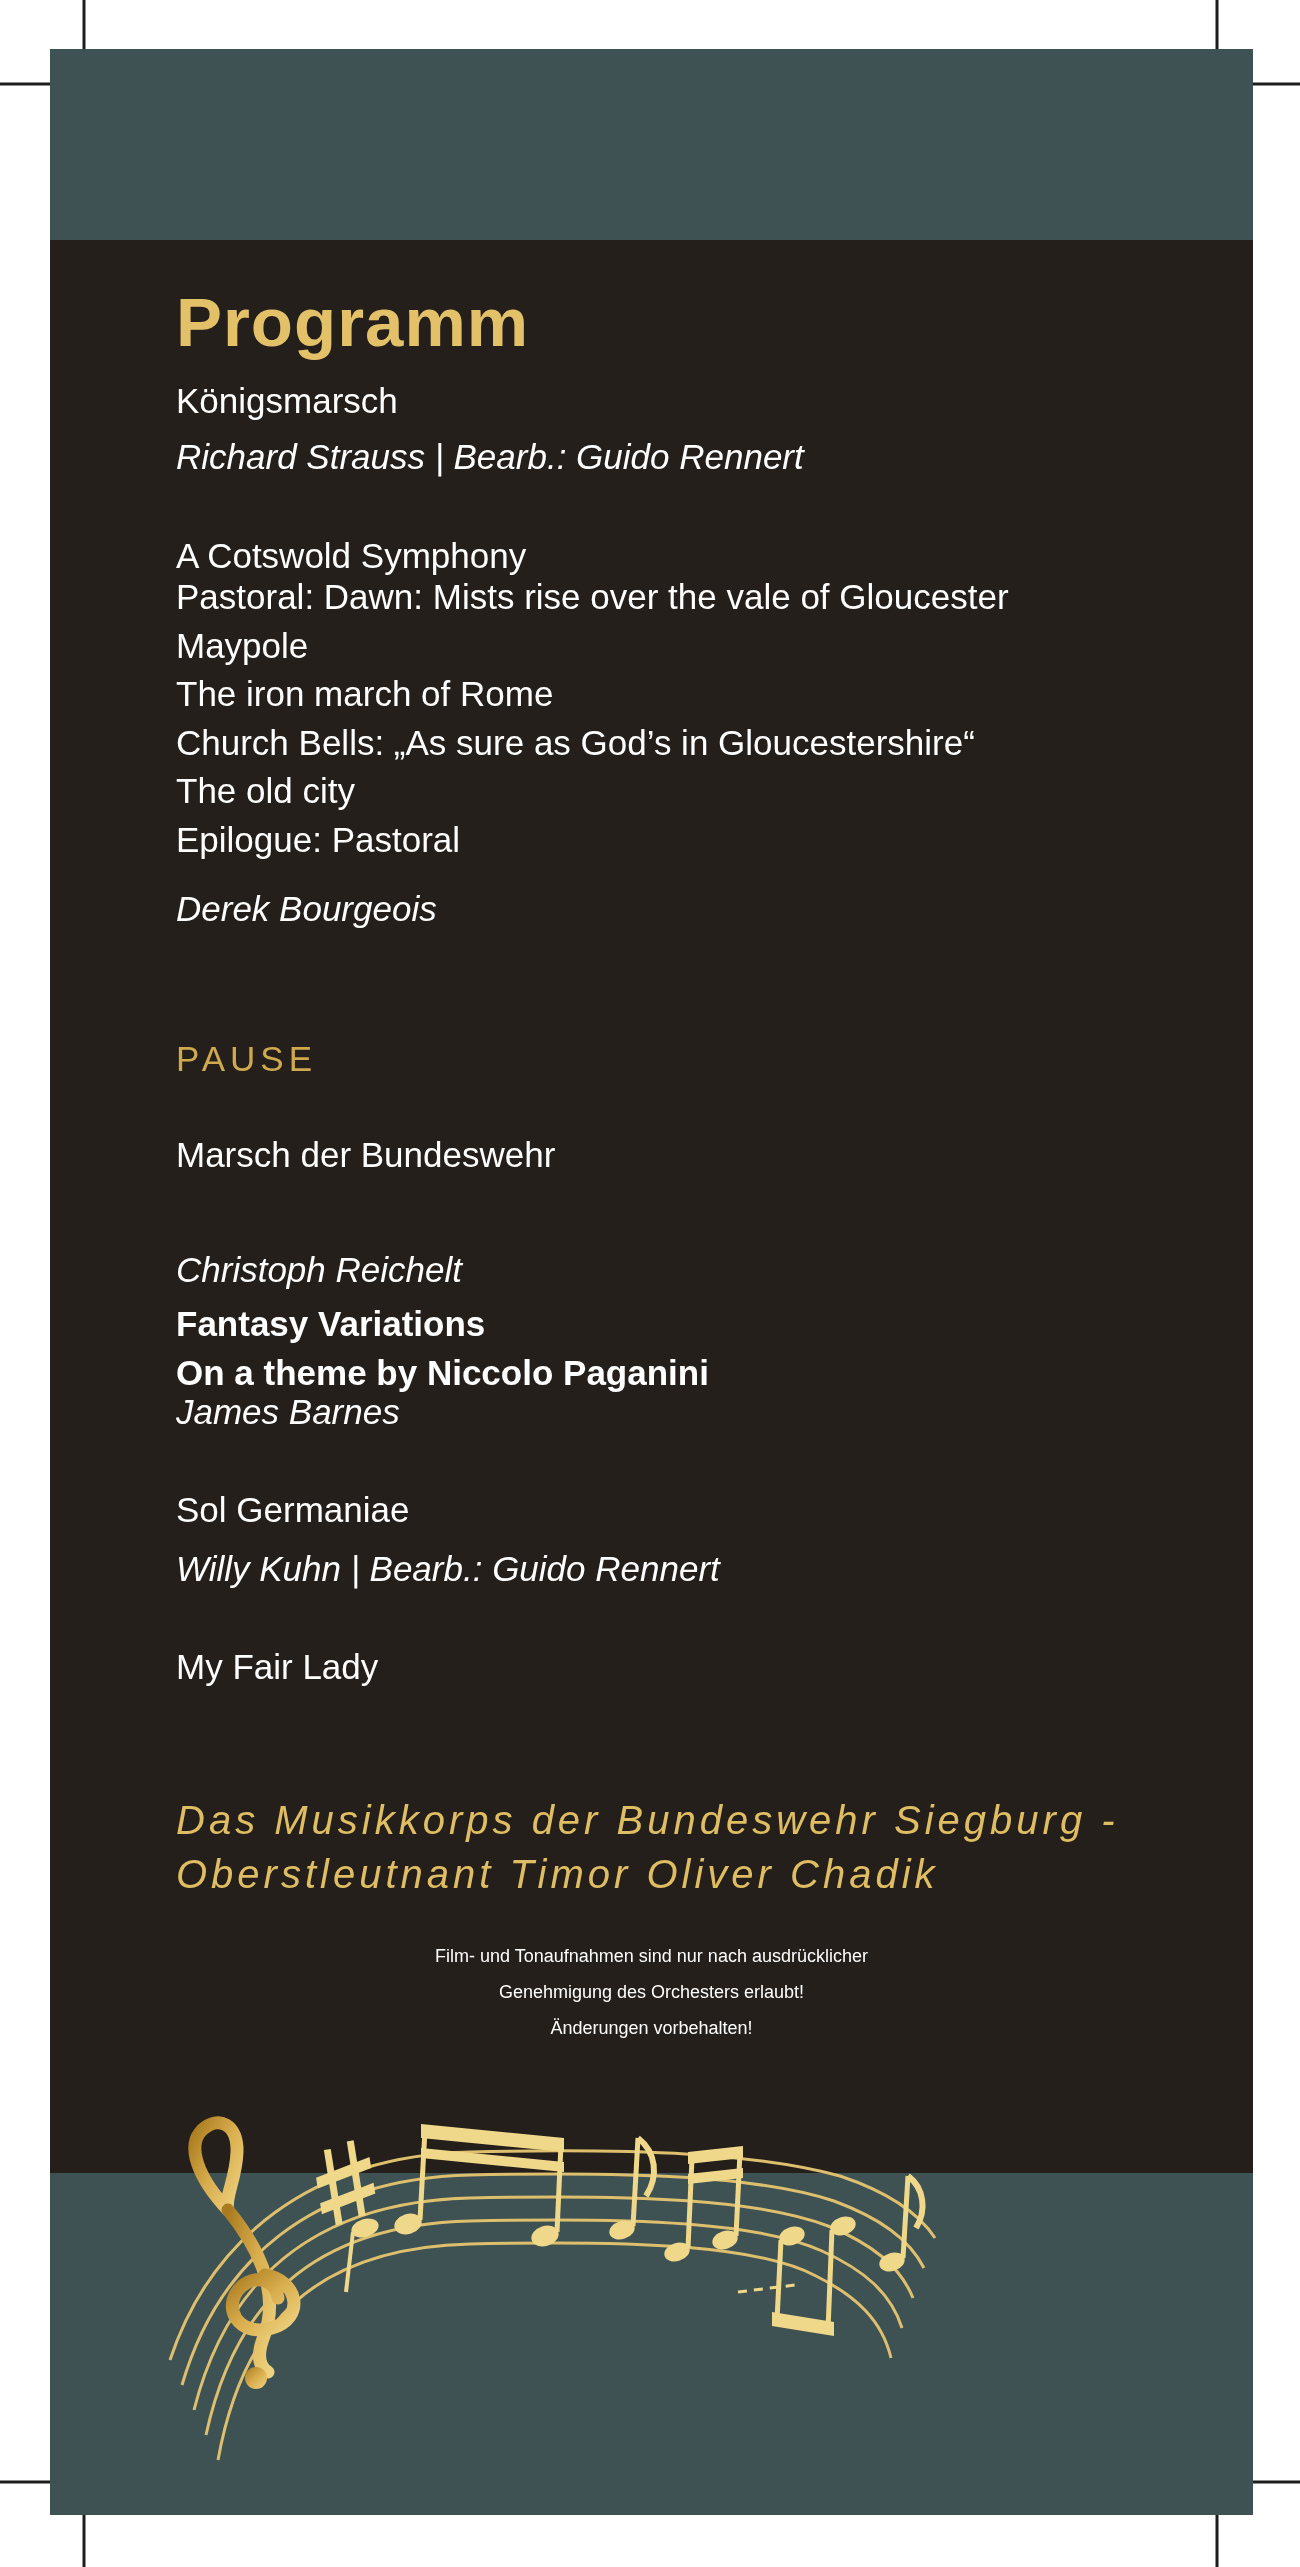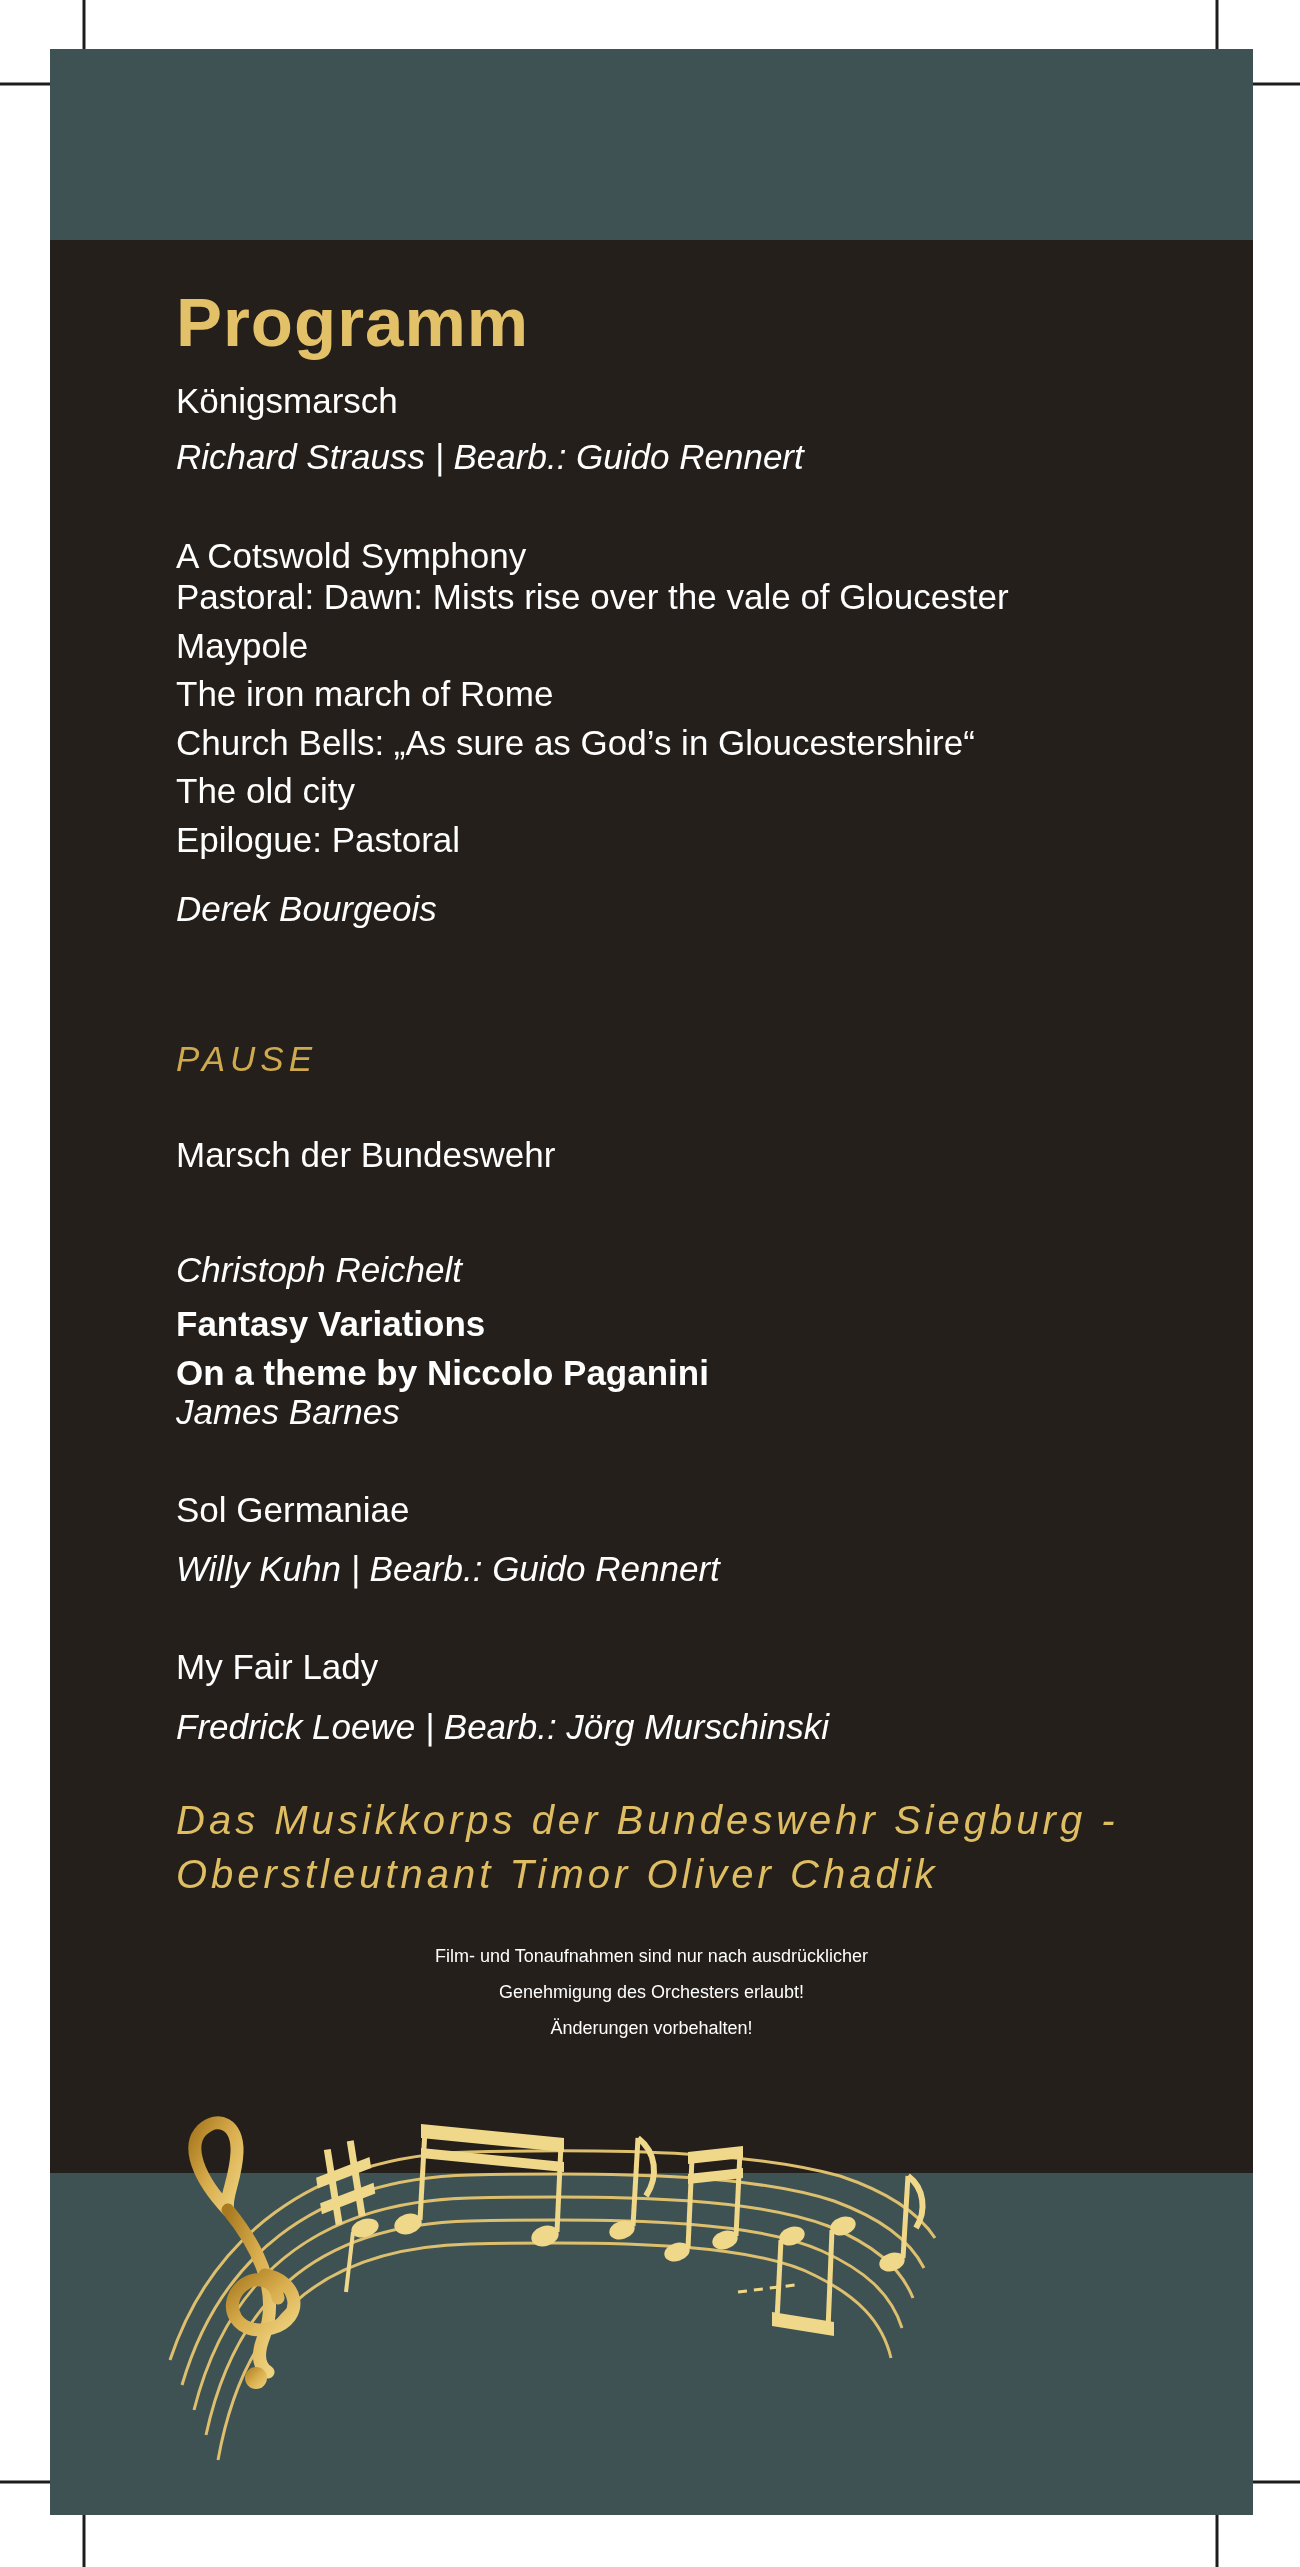--- a/index.html
+++ b/index.html
@@ -16,21 +16,21 @@
   }
   .band-top{position:absolute;left:0;top:0;width:100%;height:191px;background:#3e5254;}
   .band-bottom{position:absolute;left:0;top:2124px;width:100%;height:342px;background:#3e5254;}
   .line{position:absolute;left:126px;white-space:nowrap;color:#ffffff;font-size:35px;line-height:1.18;}
   .title{
     position:absolute;left:126px;top:236px;margin:0;
     font-size:69px;font-weight:bold;color:#e3c169;letter-spacing:1px;line-height:1.1;
   }
   .bold{font-weight:normal;}
   .italic{font-style:italic;}
-  .pause{letter-spacing:5px;font-style:italic;color:#cfa94e;text-align:right;}
+  .pause{letter-spacing:5px;color:#cfa94e;text-align:right;}
   .movements{line-height:48.5px;}
   .two-lines{line-height:48.5px;font-weight:bold;margin-top:13px;}
   .ensemble{
     position:absolute;left:126px;top:1744px;white-space:nowrap;
     color:#dfbd63;font-size:40px;font-style:italic;letter-spacing:4px;line-height:54px;
   }
   .notice{
     position:absolute;left:0;top:1889px;width:100%;text-align:center;
     color:#ffffff;font-size:18px;line-height:36px;
   }
@@ -92,21 +92,20 @@
     <div class="line two-lines" style="top:1238px">
       <div>Fantasy Variations</div>
       <div>On a theme by Niccolo Paganini</div>
     </div>
     <div class="line italic" style="top:1342px">James Barnes</div>
 
     <div class="line bold" style="top:1440px">Sol Germaniae</div>
     <div class="line italic" style="top:1499px">Willy Kuhn | Bearb.: Guido Rennert</div>
 
     <div class="line bold" style="top:1597px">My Fair Lady</div>
-    <div class="line italic" style="top:1657px">Fredrick Loewe | Bearb.: Jörg Murschinski</div>
 
     <div class="ensemble">
       <div>Das Musikkorps der Bundeswehr Siegburg -</div>
       <div>Oberstleutnant Timor Oliver Chadik</div>
     </div>
 
     <div class="notice">
       <div>Film- und Tonaufnahmen sind nur nach ausdrücklicher</div>
       <div>Genehmigung des Orchesters erlaubt!</div>
       <div>Änderungen vorbehalten!</div>

